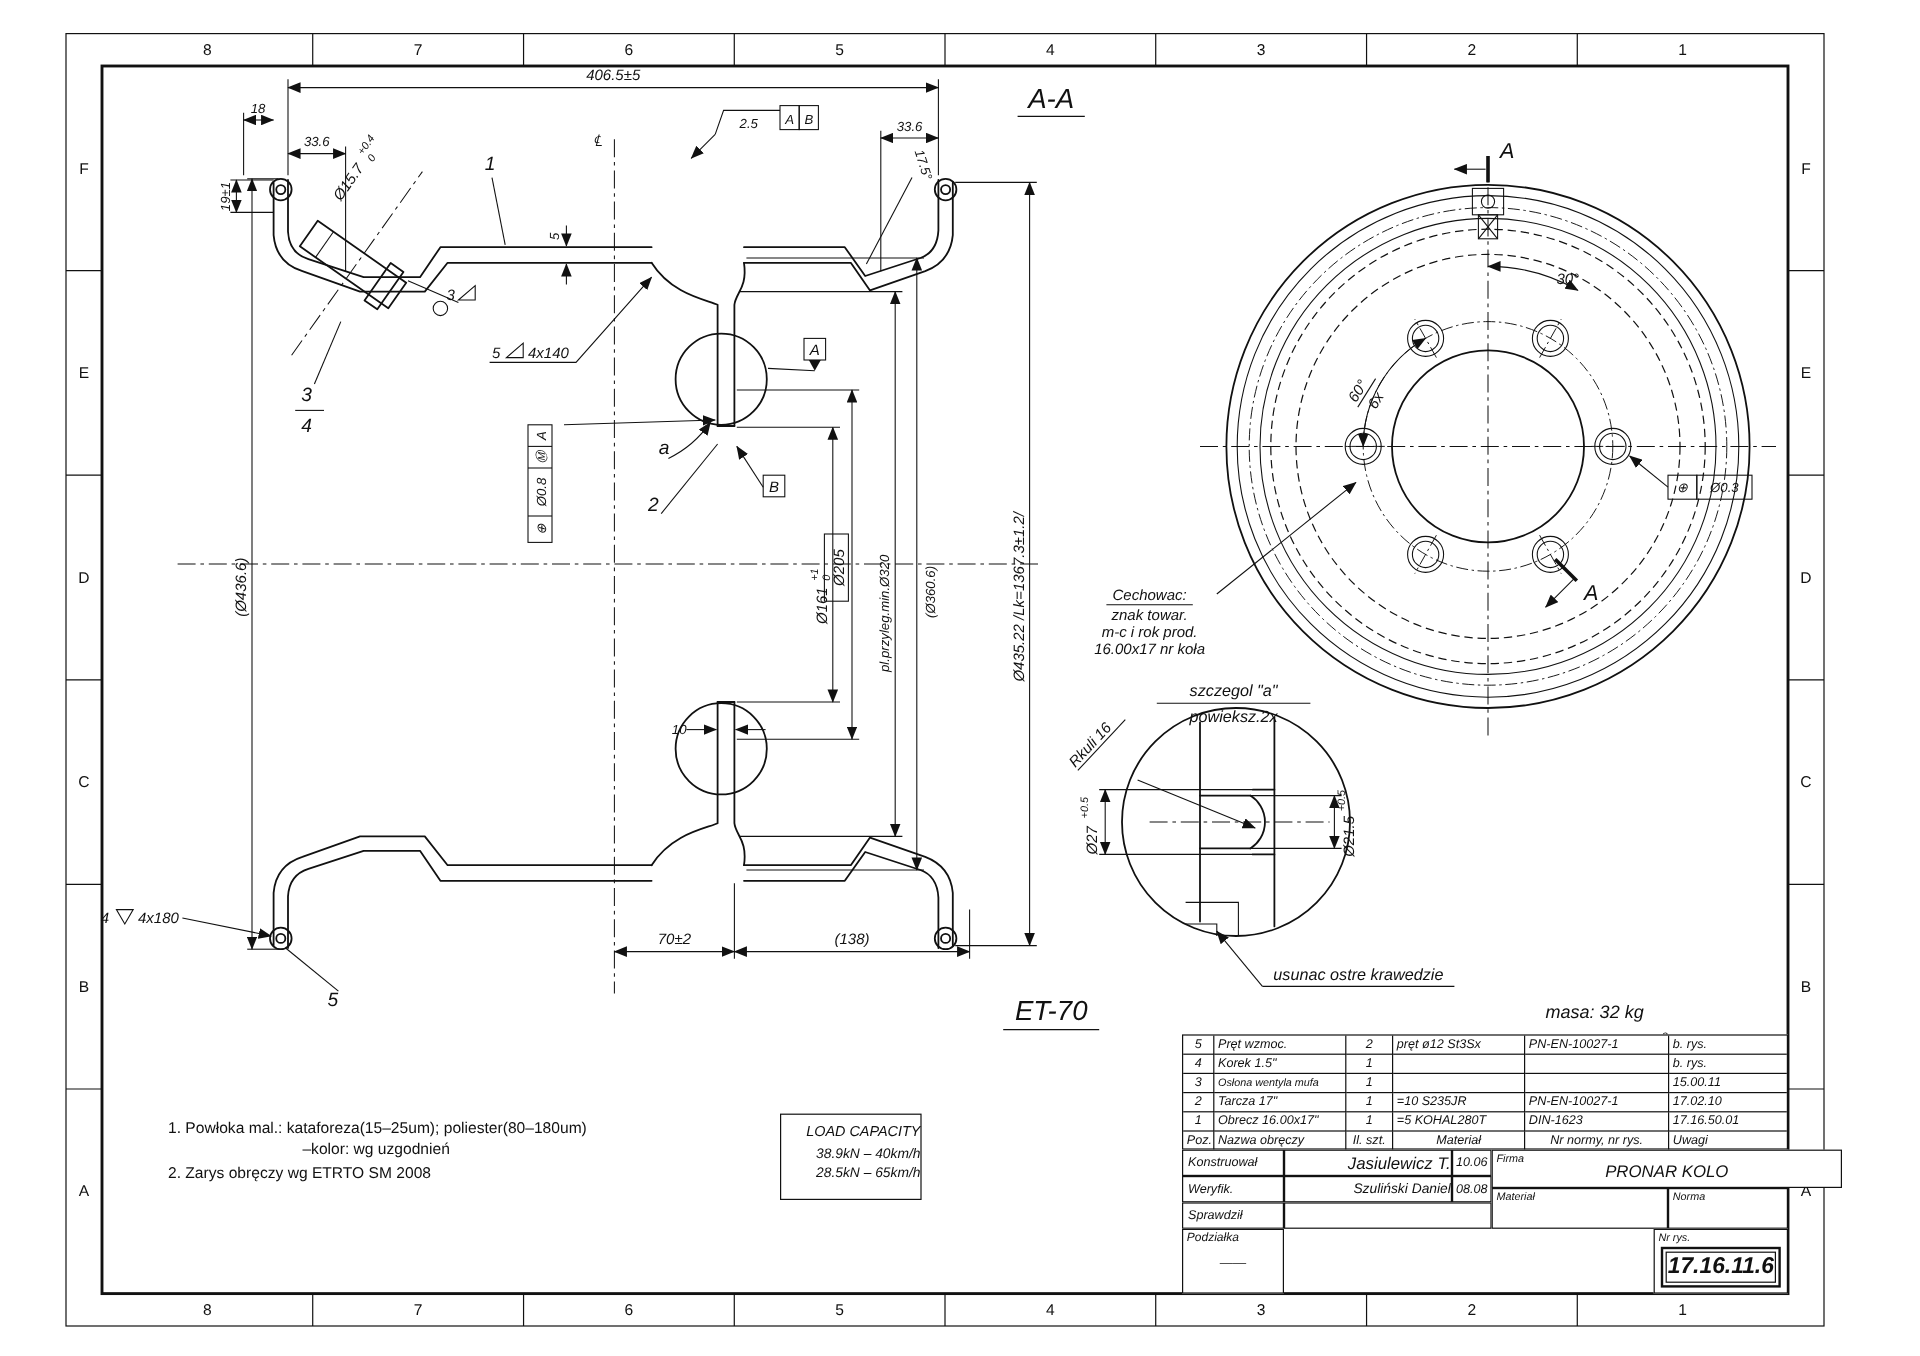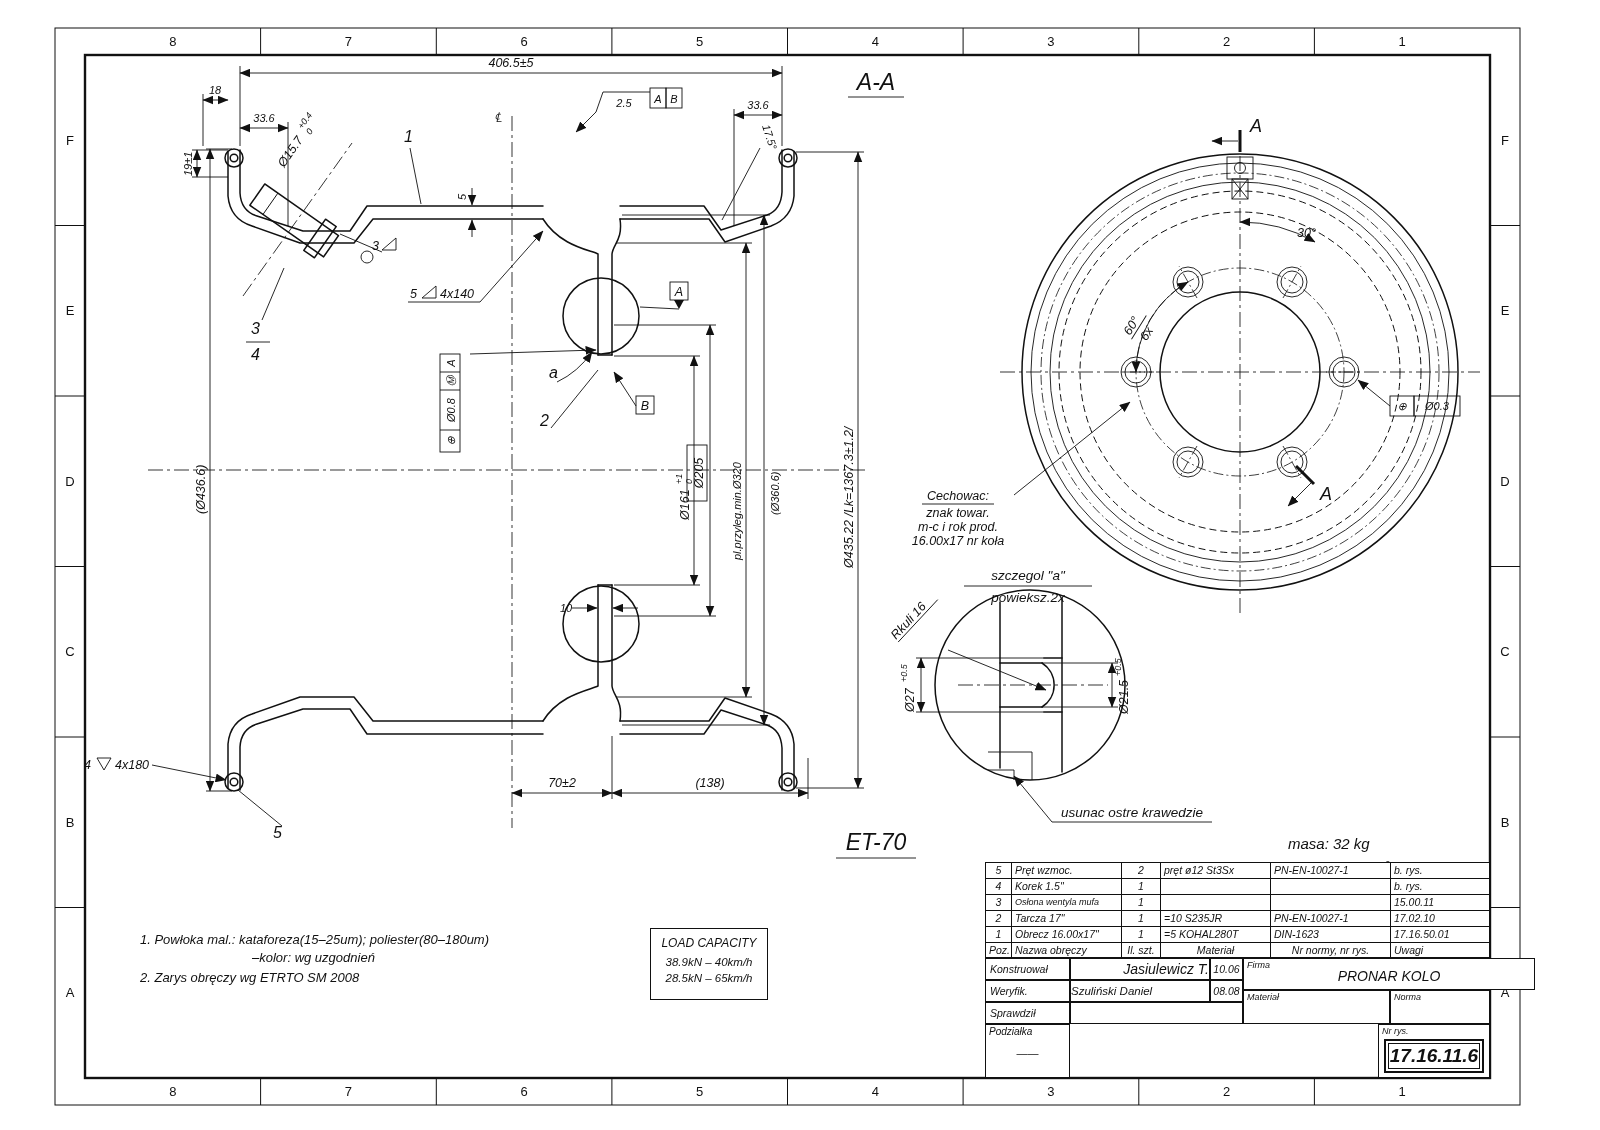--- a/index.html
+++ b/index.html
@@ -11,23 +11,23 @@
   .t13{font-size:13.5px}.t16{font-size:16px}.t18{font-size:18px}.t23{font-size:23px}
   .ln{stroke:#111;stroke-width:1.5;fill:none;stroke-linejoin:round;stroke-linecap:round}
   .thin{stroke:#111;stroke-width:0.9;fill:none}
   .dim{stroke:#111;stroke-width:0.9;fill:none}
   .cl{stroke:#111;stroke-width:0.85;fill:none;stroke-dasharray:15 4 3 4}
   .cl2{stroke:#111;stroke-width:0.8;fill:none;stroke-dasharray:10 3 2 3}
   .hid{stroke:#111;stroke-width:1;fill:none;stroke-dasharray:7 4}
   .fr1{stroke:#111;stroke-width:1;fill:none}
   .fr2{stroke:#111;stroke-width:2.4;fill:none}
   
-  .note-line{position:absolute;font-size:13px;font-style:italic;white-space:nowrap}
+  .note-line{position:absolute;font-size:13px;white-space:nowrap}
   .load-box{position:absolute;left:650px;top:928px;width:118px;height:72px;border:1.6px solid #111;
-            box-sizing:border-box;text-align:center;font-style:italic;padding-top:7px}
+            box-sizing:border-box;text-align:right;font-style:italic;padding-top:7px}
   .load-box .lt{font-size:12px;margin-bottom:4px}
   .load-box .ll{font-size:11.5px;line-height:16px;white-space:nowrap}
   .masa{position:absolute;left:1288px;top:833px;font-size:15px;font-style:italic;line-height:21px;white-space:nowrap}
   
   .bom{position:absolute;left:985px;top:862px;width:505px;height:96px;display:grid;
        grid-template-columns:26px 110px 39px 110px 120px 1fr;grid-template-rows:repeat(6,16px);
        border:1.4px solid #111;box-sizing:border-box;font-size:10.5px;font-style:italic;background:#fff}
   .bom>div{border-right:1px solid #111;border-bottom:1px solid #111;padding:0 3px;line-height:14px;
            white-space:nowrap;overflow:hidden;box-sizing:border-box}
   .bom>div:nth-child(6n){border-right:none}
@@ -524,21 +524,21 @@
 </div>
 
 <div class="tb tb-label-cell" style="left:985px;top:958px;width:85px;height:22px">Konstruował</div>
 <div class="tb" style="left:1070px;top:958px;width:140px;height:22px;font-size:14px;text-align:right;line-height:20px">Jasiulewicz T.</div>
 <div class="tb" style="left:1210px;top:958px;width:33px;height:22px;font-size:10.5px;text-align:center;line-height:20px">10.06</div>
 <div class="tb" style="left:1243px;top:958px;width:292px;height:32px">
   <span class="lbl">Firma</span>
   <span class="val" style="top:9px;font-size:14px">PRONAR KOLO</span>
 </div>
 <div class="tb tb-label-cell" style="left:985px;top:980px;width:85px;height:22px">Weryfik.</div>
-<div class="tb" style="left:1070px;top:980px;width:140px;height:22px;font-size:11.5px;text-align:left;line-height:20px">Szuliński Daniel</div>
+<div class="tb" style="left:1070px;top:980px;width:140px;height:22px;font-size:11.5px;text-align:right;line-height:20px">Szuliński Daniel</div>
 <div class="tb" style="left:1210px;top:980px;width:33px;height:22px;font-size:10.5px;text-align:center;line-height:20px">08.08</div>
 <div class="tb" style="left:1243px;top:990px;width:147px;height:34px">
   <span class="lbl">Materiał</span>
 </div>
 <div class="tb" style="left:1390px;top:990px;width:100px;height:34px">
   <span class="lbl">Norma</span>
 </div>
 <div class="tb tb-label-cell" style="left:985px;top:1002px;width:85px;height:22px">Sprawdził</div>
 <div class="tb" style="left:1070px;top:1002px;width:173px;height:22px"></div>
 <div class="tb" style="left:985px;top:1024px;width:85px;height:54px">

